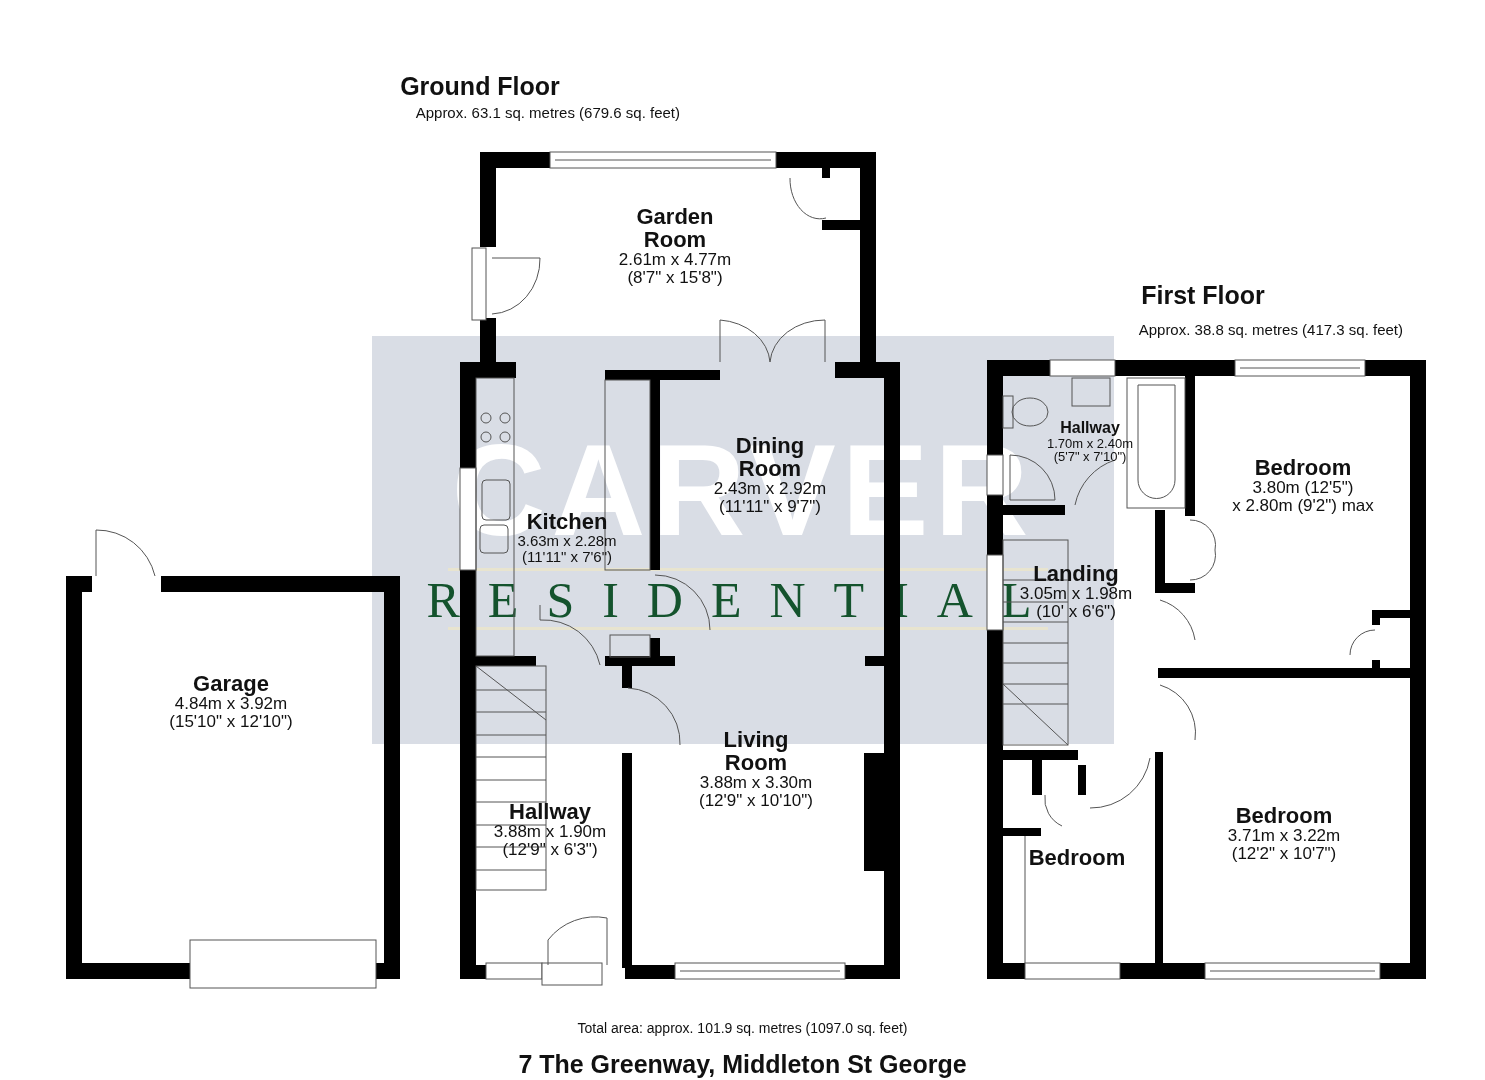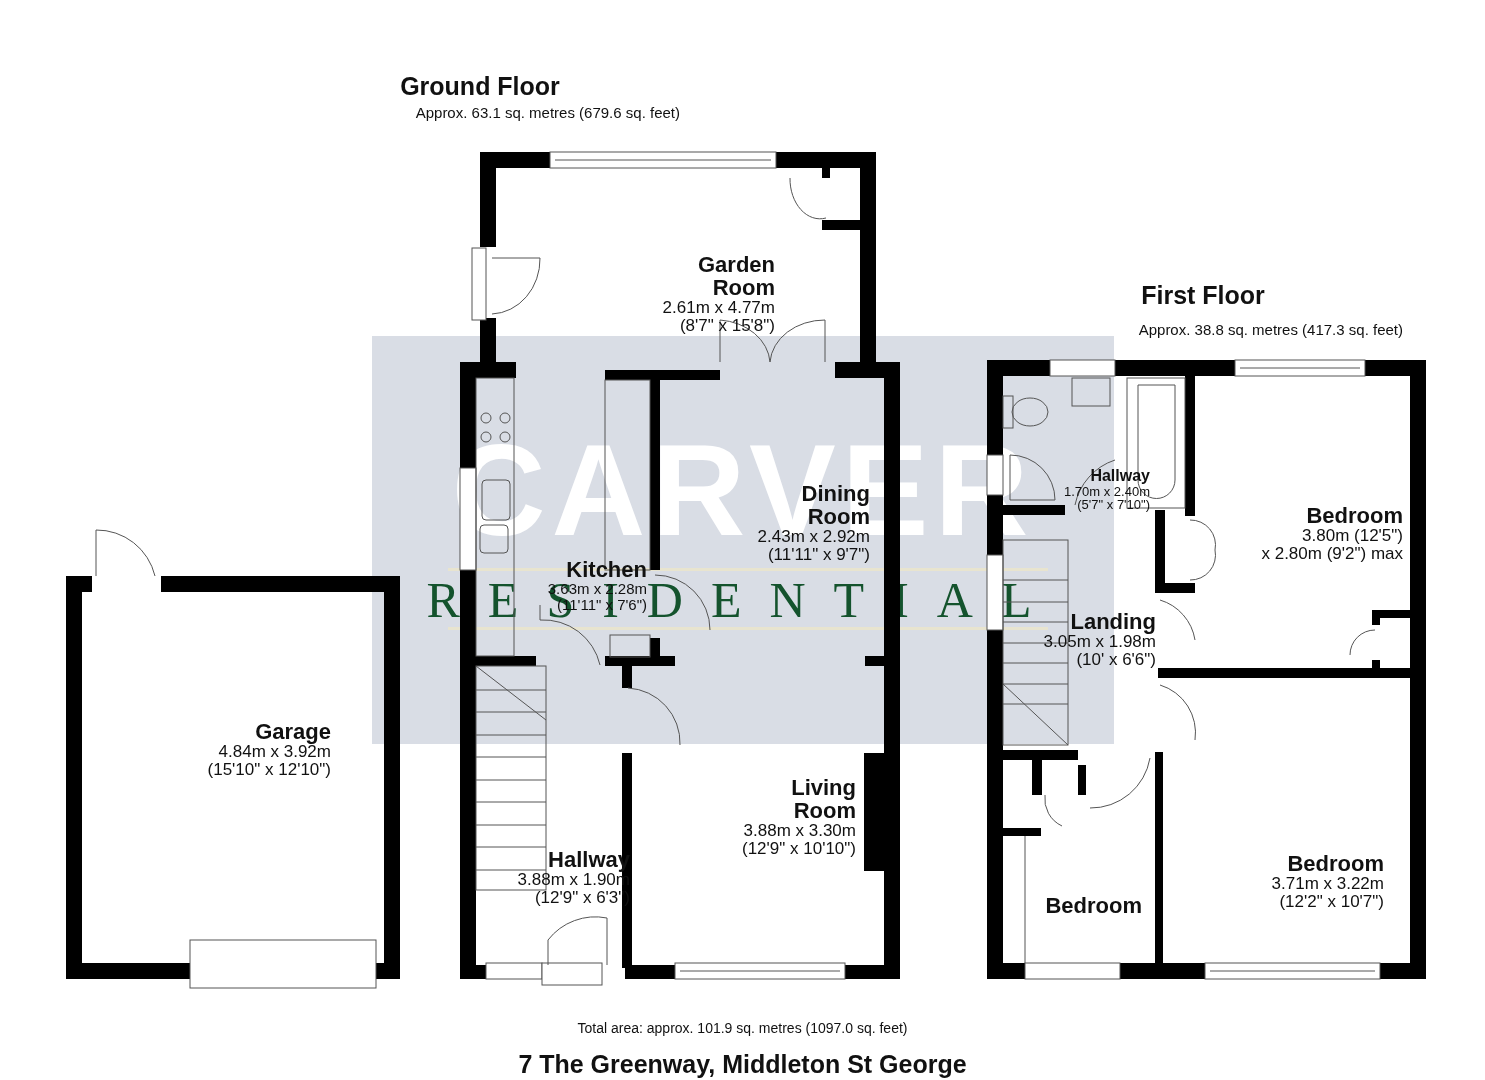--- a/index.html
+++ b/index.html
@@ -1,20 +1,20 @@
 <!DOCTYPE html>
 <html><head>
 <meta charset="utf-8">
 <style>
   html, body { margin:0; padding:0; background:#ffffff; }
   body { width:1485px; height:1080px; position:relative; overflow:hidden; font-family:"Liberation Sans", sans-serif; color:#111; }
   .abs { position:absolute; }
   .title { font-weight:bold; font-size:25px; text-align:center; white-space:nowrap; }
   .sub { font-size:15px; text-align:right; white-space:nowrap; }
-  .label { position:absolute; text-align:right; white-space:nowrap; line-height:1.05;margin-top:48px; }
+  .label { position:absolute; text-align:center; white-space:nowrap; line-height:1.05; }
   .rname { font-weight:bold; font-size:22px; display:block; }
   .rdim { font-size:17px; display:block; }
   .bath .rname { font-size:16px; }
   .bath .rdim { font-size:13px; }
   .watermark { position:absolute; left:372px; top:336px; width:742px; height:408px; background:#d9dde5; opacity:1; }
   .wm-carver { position:absolute; left:372px; top:425px; width:742px; text-align:center; font-size:130px; font-weight:bold; color:#ffffff; letter-spacing:6px; line-height:1; }
   .wm-res { position:absolute; left:372px; top:575px; width:742px; text-align:center; font-family:"Liberation Serif", serif; font-size:50px; color:#14532d; letter-spacing:28px; line-height:1; }
   .wm-line { position:absolute; left:448px; width:600px; height:3px; background:#e8e4cf; }
   svg { position:absolute; left:0; top:0; }
   .footer1 { position:absolute; left:0; width:1485px; top:1020px; text-align:center; font-size:14px; }

